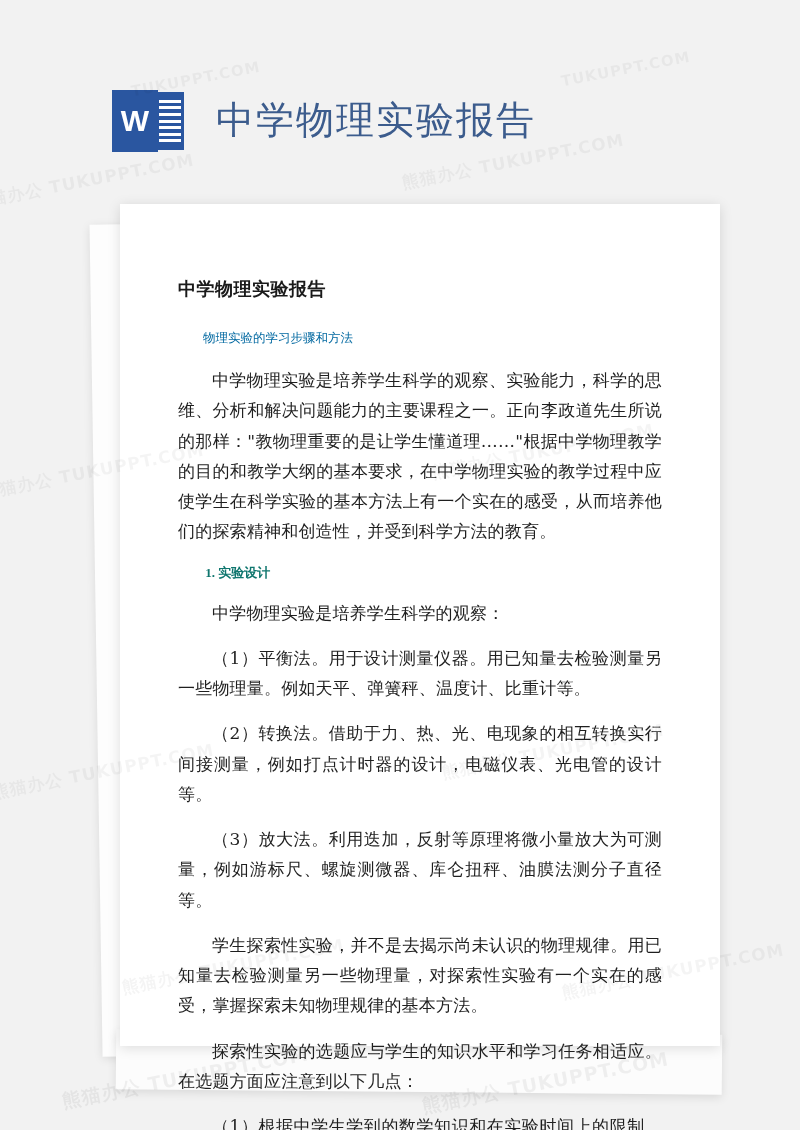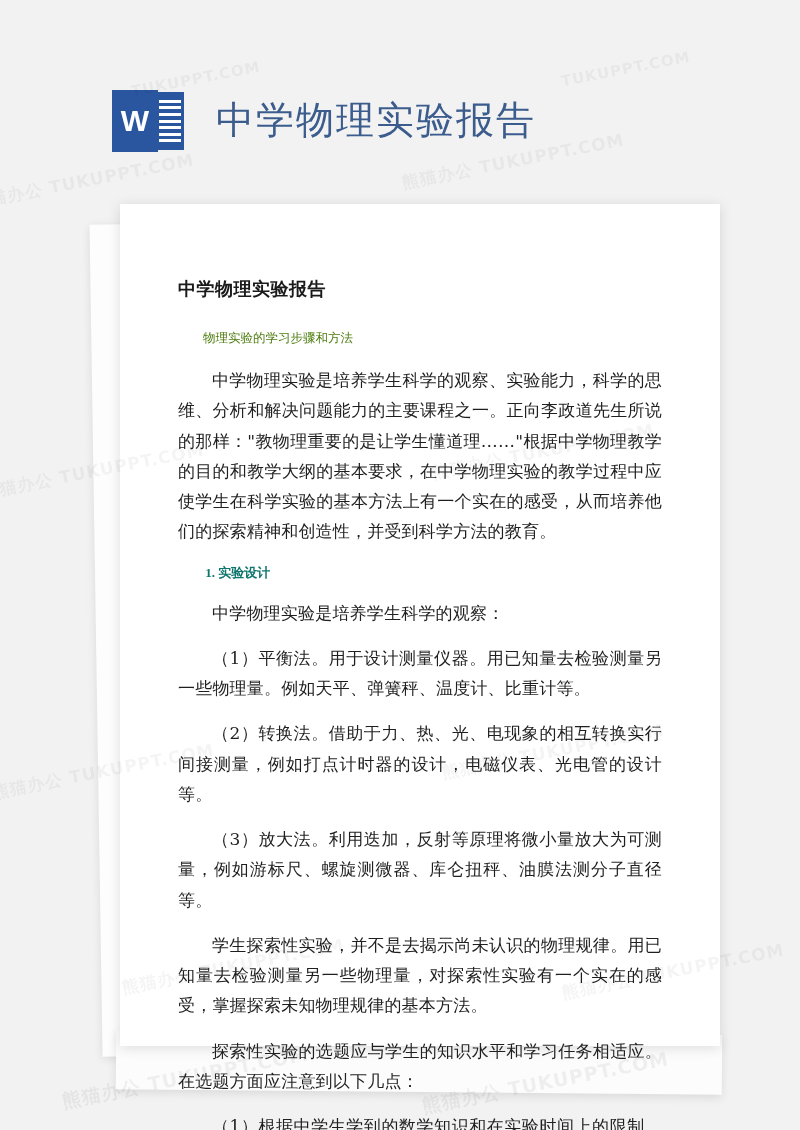--- a/index.html
+++ b/index.html
@@ -143,21 +143,21 @@
     font-family: "DejaVu Sans", "Liberation Sans", sans-serif;
     font-size: 18px;
     color: #1a1a1a;
     margin: 0 0 26px 0;
     line-height: 1.4;
     letter-spacing: 0.5px;
   }
   .doc-sub {
     font-family: "DejaVu Serif", "Liberation Serif", serif;
     font-size: 12.5px;
-    color: #4d7c0f;
+    color: #0369a1;
     margin: 0 0 16px 0;
     text-indent: 2em;
     line-height: 1.75;
   }
   .doc-p {
     font-family: "DejaVu Serif", "Liberation Serif", serif;
     font-size: 17px;
     color: #1f1f1f;
     margin: 0 0 15px 0;
     text-indent: 2em;

